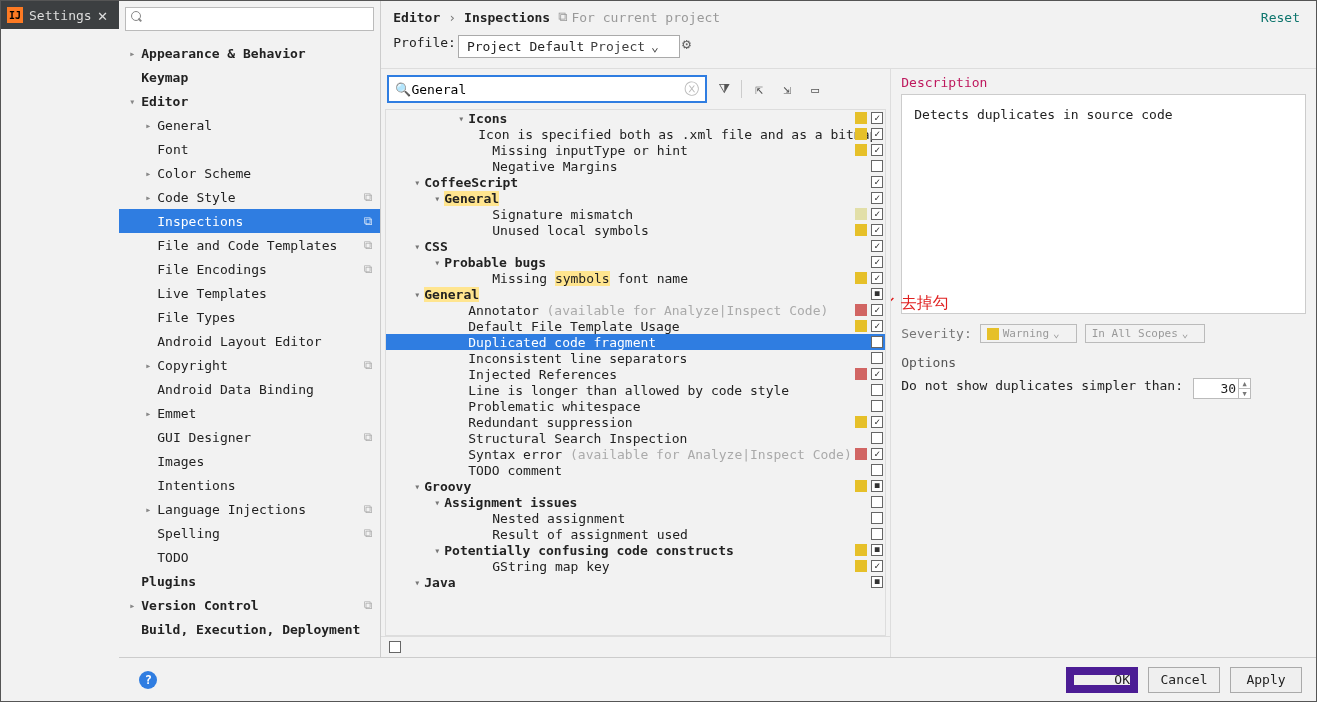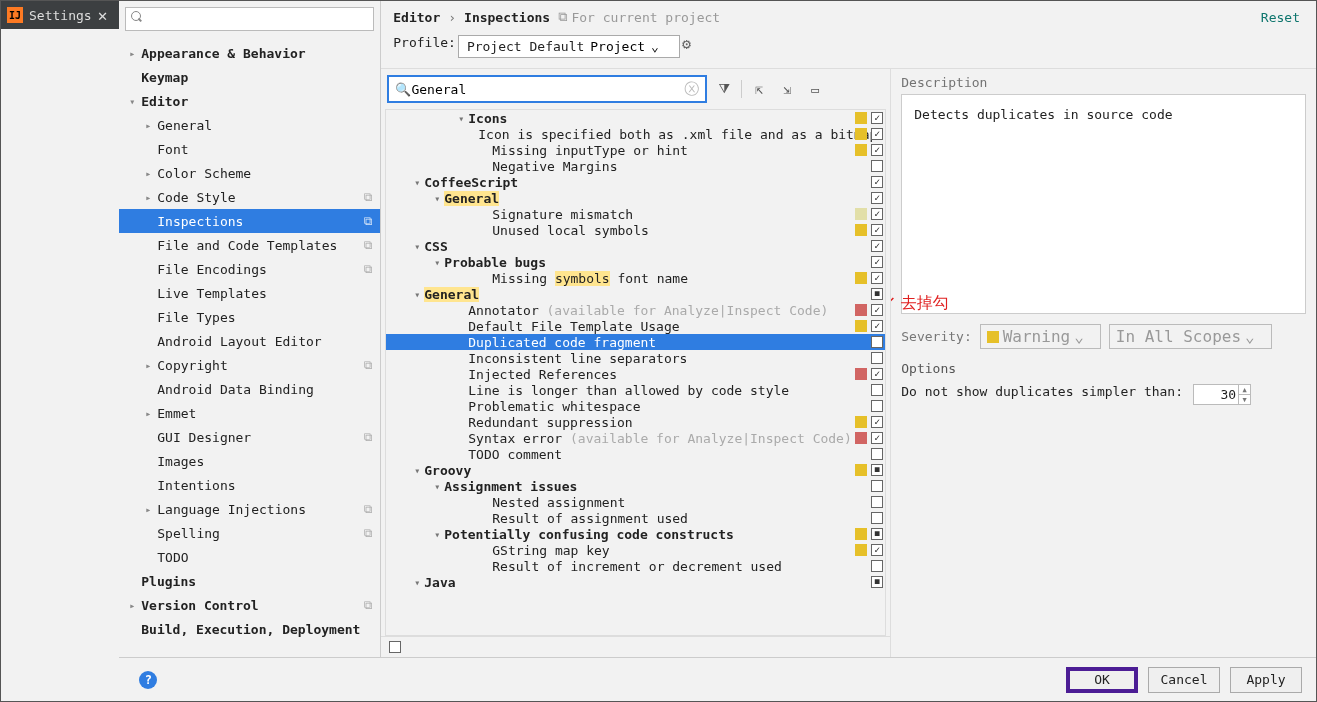--- a/index.html
+++ b/index.html
@@ -29,21 +29,21 @@
   .indent1 { padding-left: 22px; }
 
   .content { flex: 1; display: flex; flex-direction: column; overflow: hidden; }
   .bc-row { display: flex; align-items: center; padding: 8px 12px 6px; gap: 8px; }
   .bc { font-family: "Consolas",monospace; font-weight: bold; }
   .bc-sep { color: #777; }
   .proj-hint { color: #999; font-family: "Consolas",monospace; display:flex;align-items:center;gap:4px;}
   .reset-link { margin-left: auto; margin-right: 4px; color: #0f766e; cursor: pointer; font-family:"Consolas",monospace; }
   .profile-row { display: flex; align-items: flex-start; gap: 2px; padding: 4px 12px 10px; font-family:"Consolas",monospace;}
   .profile-select { border: 1px solid #aaa; background: #fff; padding: 3px 20px 3px 8px; font-family: inherit; display:flex;align-items:center;gap:6px; min-width:180px; }
-  .profile-select .grey { color:#000000; }
+  .profile-select .grey { color:#404040; }
   .gear { cursor:pointer; color:#666; font-size:15px; }
 
   .insp-area { flex:1; display:flex; overflow:hidden; border-top:1px solid #ddd; }
   .insp-left { width: 510px; display:flex; flex-direction:column; border-right:1px solid #ddd; overflow:hidden;}
   .insp-toolbar { display:flex; align-items:center; gap:6px; padding:6px 6px; }
   .insp-search { flex:0 0 320px; border:2px solid #2f7de1; height:28px; display:flex; align-items:center; padding:0 6px; background:#fff;}
   .insp-search input { flex:1; border:none; outline:none; font-family:"Consolas",monospace; font-size:13px; }
   .insp-search .clr { color:#bbb; font-size:15px; cursor:pointer; }
   .tb-btn { width:22px; height:22px; display:flex; align-items:center; justify-content:center; cursor:pointer; color:#555; font-size:13px;}
   .insp-tree { flex:1; overflow-y:auto; font-family:"Consolas",monospace; font-size:13px; position:relative; border:1px solid #ddd; margin:0 4px;}
@@ -60,38 +60,38 @@
   .sev.err  { background:#d16563; }
   .irow .cb { position:absolute; right:2px; width:12px; height:12px; border:1px solid #666; background:#fff; display:flex;align-items:center;justify-content:center; font-size:10px; line-height:1;}
   .cb.on::after { content:"✓"; color:#333; }
   .cb.mixed::after { content:"■"; color:#333; font-size:8px;}
   .irow.sel .cb { background:#fff; } .pad1 { padding-left: 24px;} .pad2 { padding-left: 44px;} .pad3 { padding-left: 68px;} .pad4 { padding-left: 92px;}
 
   .insp-footer { padding:4px 8px; border-top:1px solid #ddd; display:flex; align-items:center; gap:6px; font-family:"Consolas",monospace;}
   .fcb { width:12px;height:12px;border:1px solid #666;background:#fff;display:inline-block;}
 
   .insp-right { flex:1; display:flex; flex-direction:column; padding:6px 10px; font-family:"Consolas",monospace; overflow:hidden; position:relative;}
-  .desc-label { color:#737373; margin-bottom:4px;}
+  .desc-label { color:#be185d; margin-bottom:4px;}
   .desc-box { border:1px solid #ccc; background:#fff; padding:12px; height:220px; }
   .sev-row { display:flex; align-items:center; gap:8px; margin-top:10px; color:#777;}
-  .combo { border:1px solid #bbb; background:#f2f2f2; padding:2px 16px 2px 6px; color:#999; display:flex;align-items:center;gap:4px;font-size:16px;}
+  .combo { border:1px solid #bbb; background:#f2f2f2; padding:2px 16px 2px 6px; color:#999; display:flex;align-items:center;gap:4px;font-size:11px;}
   .combo .sw { width:12px;height:12px;background:#e6c029;display:inline-block;}
   .opt-label { margin-top:12px; color:#555;}
   .opt-row { display:flex; align-items:flex-start; gap:10px; margin-top:8px;}
   .numbox { border:1px solid #bbb; background:#fff; width:58px; text-align:right; padding:2px 14px 2px 4px; position:relative; font-family:inherit;}
   .numbox .spin { position:absolute; right:0; top:0; bottom:0; width:12px; border-left:1px solid #bbb; display:flex; flex-direction:column;}
   .numbox .spin div{flex:1;display:flex;align-items:center;justify-content:center;font-size:7px;color:#777;border-bottom:1px solid #bbb;}
   .numbox .spin div:last-child{border-bottom:none;}
   .annot { position:absolute; color:#e02020; font-family:"SimSun","MS Gothic",sans-serif; font-size:16px; pointer-events:none;}
   .annot .arr { color:#e02020; font-size:18px; }
 
   .button-row { height:44px; border-top:1px solid #ccc; display:flex; align-items:center; justify-content:flex-end; gap:10px; padding:0 14px; background:#f2f2f2;}
   .help { margin-right:auto; width:18px;height:18px;border-radius:50%;background:#2f7de1;color:#fff;display:flex;align-items:center;justify-content:center;font-size:12px;font-weight:bold; margin-left:6px;}
   .btn { min-width:72px; height:26px; border:1px solid #aaa; background:#efefef; display:flex;align-items:center;justify-content:center; cursor:pointer; font-family:"Consolas",monospace;}
-  .btn.primary { border:4px solid #4c1d95; }
+  .btn.primary { border:8px solid #4c1d95;justify-content:flex-end; }
 </style>
 </head>
 <body>
 
 <div class="window">
   <div class="titlebar">
     <div class="left">
       <span class="logo">IJ</span>
       <span>Settings</span>
     </div>
@@ -360,20 +360,25 @@
                   <span class="cb off"></span>
                 </div>
                 <div class="irow pad3">
                   <span class="tw"></span>
                   <span class="txt">Redundant suppression</span>
                   <span class="sev warn"></span>
                   <span class="cb on"></span>
                 </div>
                 <div class="irow pad3">
                   <span class="tw"></span>
+                  <span class="txt">Structural Search Inspection</span>
+                  <span class="cb off"></span>
+                </div>
+                <div class="irow pad3">
+                  <span class="tw"></span>
                   <span class="txt">Syntax error <span class="grey">(available for Analyze|Inspect Code)</span></span>
                   <span class="sev err"></span>
                   <span class="cb on"></span>
                 </div>
                 <div class="irow pad3">
                   <span class="tw"></span>
                   <span class="txt">TODO comment</span>
                   <span class="cb off"></span>
                 </div>
                 <div class="irow pad1 bold">
@@ -401,25 +406,20 @@
                   <span class="tw">▾</span>
                   <span class="txt">Potentially confusing code constructs</span>
                   <span class="sev warn"></span>
                   <span class="cb mixed"></span>
                 </div>
                 <div class="irow pad4">
                   <span class="tw"></span>
                   <span class="txt">GString map key</span>
                   <span class="sev warn"></span>
                   <span class="cb on"></span>
-                </div>
-                <div class="irow pad4">
-                  <span class="tw"></span>
-                  <span class="txt">Result of increment or decrement used</span>
-                  <span class="cb off"></span>
                 </div>
                 <div class="irow pad1 bold">
                   <span class="tw">▾</span>
                   <span class="txt">Java</span>
                   <span class="cb mixed"></span>
                 </div>
               </div>
             <div class="insp-footer">
               <span class="fcb"></span>
             </div>

